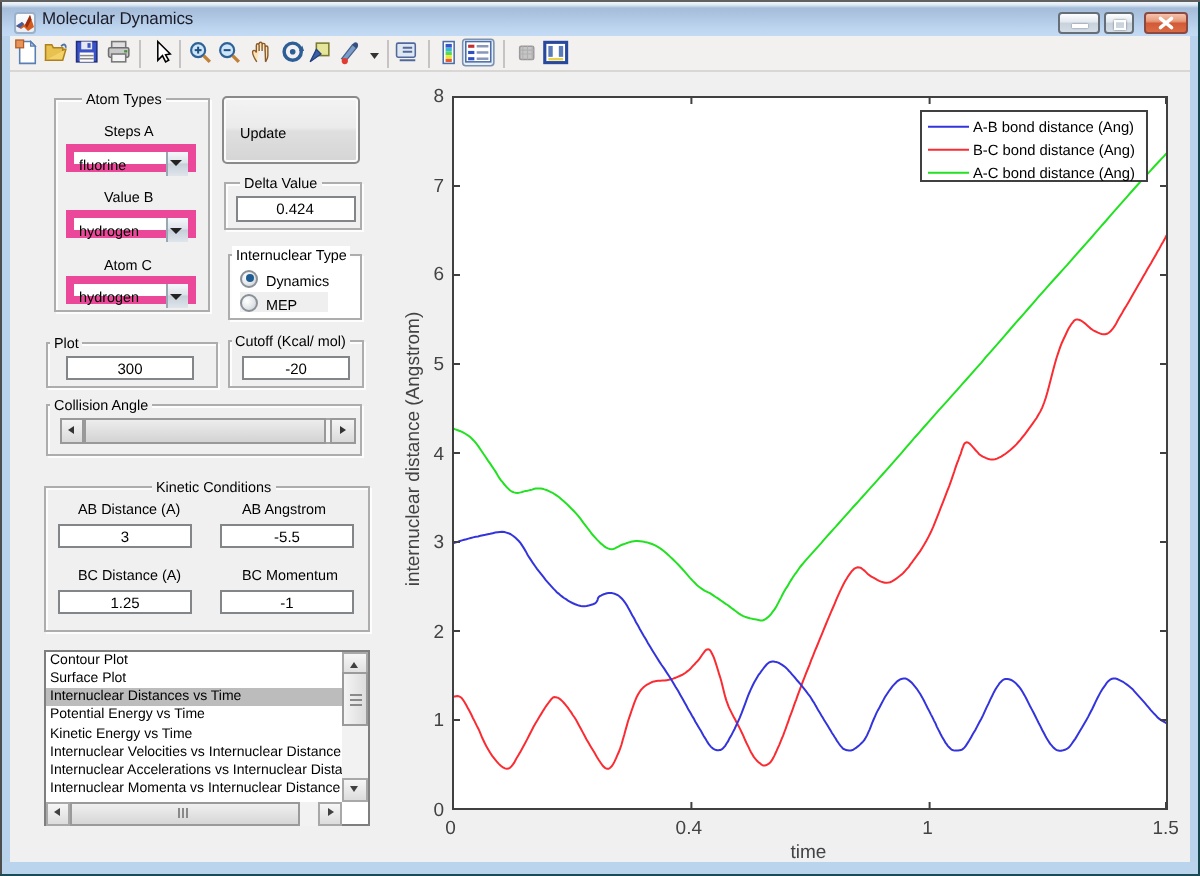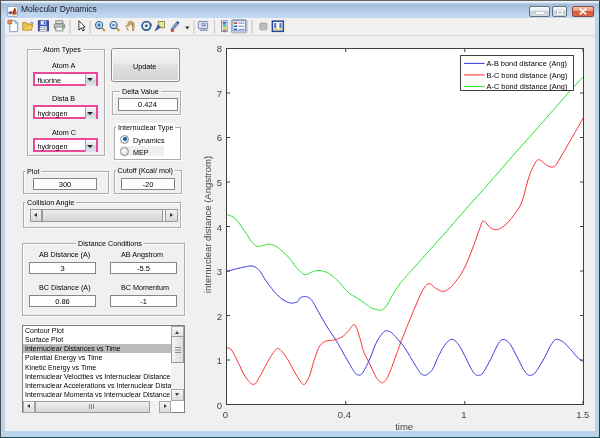--- a/index.html
+++ b/index.html
@@ -20,21 +20,21 @@
  background:linear-gradient(#fdfefe 0%,#e2e8ee 45%,#c8d2dc 50%,#d4dde6 100%);}
 #btn-min{left:529px;width:21px;}
 #btn-max{left:552px;width:15px;}
 #btn-close{left:572px;width:22px;border:1px solid #8a4a42;
  background:linear-gradient(#f6c3ae 0%,#e69a7a 40%,#d25a39 52%,#da6c44 100%);}
 #toolbar{position:absolute;left:1px;top:18px;width:598px;height:18px;background:#f2f1f0;border-bottom:1px solid #d9d7d5;}
 .panel{position:absolute;border:1px solid #adadad;box-shadow:1px 1px 0 #fdfdfd inset, 1px 1px 0 #fdfdfd;}
 .ptitle{position:absolute;top:-5px;font-size:7.2px;color:#000;background:#f0f0f0;padding:0 2px;line-height:9px;white-space:nowrap;}
 .lbl{position:absolute;font-size:7.2px;color:#000;white-space:nowrap;}
 .edit{position:absolute;background:#fff;border:1px solid #828689;font-size:7.5px;text-align:center;color:#000;}
-.combo{position:absolute;background:#fff;border:2px solid #ec4899;height:14px;}
+.combo{position:absolute;background:#fff;border:4px solid #ec4899;height:14px;}
 .combo .ctext{position:absolute;left:3px;top:2px;font-size:7.2px;color:#000;}
 .combo .cbtn{position:absolute;right:0;top:0;width:11px;height:12px;border-left:1px solid #98a8b5;
  background:linear-gradient(#f6f8fa,#dde3ea 45%,#c6cfd9 50%,#dfe5eb);}
 .combo .arr{position:absolute;right:2.5px;top:4.5px;width:0;height:0;border-left:3px solid transparent;border-right:3px solid transparent;border-top:3.5px solid #222;}
 .xlab{position:absolute;font-size:9.5px;color:#434343;transform:translateX(-50%);}
 .ylab{position:absolute;font-size:9.5px;color:#434343;text-align:right;width:14px;}
 </style></head>
 <body>
 <div id="win">
  <div id="titlebar"></div>
@@ -157,40 +157,40 @@
  <div id="frame-top"></div>
     <div id="frame-left"></div>
     <div id="frame-right"></div>
  <div id="frame-blue-l"></div>
     <div id="frame-blue-r"></div>
     <div id="frame-blue-b"></div>
  <div id="frame-bottom"></div>
 
 <div class="panel" style="left:27px;top:49px;width:78px;height:107px;"></div>
 <div class="ptitle" style="left:41px;top:45px;">Atom Types</div>
-<div class="lbl" style="left:52px;top:60.5px;">Atom A</div>
+<div class="lbl" style="left:52px;top:60.5px;">Steps A</div>
 <div class="combo" style="left:32.5px;top:71.5px;width:65px;">
       <span class="ctext">fluorine</span>
       <span class="cbtn"></span>
       <span class="arr"></span>
     </div>
-<div class="lbl" style="left:52px;top:94px;">Dista B</div>
+<div class="lbl" style="left:52px;top:94px;">Value B</div>
 <div class="combo" style="left:32.5px;top:105px;width:65px;">
       <span class="ctext">hydrogen</span>
       <span class="cbtn"></span>
       <span class="arr"></span>
     </div>
 <div class="lbl" style="left:52px;top:127.5px;">Atom C</div>
 <div class="combo" style="left:32.5px;top:138px;width:65px;">
       <span class="ctext">hydrogen</span>
       <span class="cbtn"></span>
       <span class="arr"></span>
     </div>
 <div style="position:absolute;left:111px;top:48px;width:69px;height:34px;border:1px solid #8a8a8a;border-radius:2.5px;background:linear-gradient(#f3f3f3 0%,#ebebeb 46%,#dfdfdf 52%,#d5d5d5 100%);box-shadow:inset 0 0 0 1px #fbfbfb;"></div>
-<div class="lbl" style="left:133px;top:62px;">Update</div>
+<div class="lbl" style="left:120px;top:62px;">Update</div>
 <div class="panel" style="left:112px;top:91px;width:69px;height:24px;"></div>
 <div class="ptitle" style="left:120px;top:87px;">Delta Value</div>
 <div class="edit" style="left:117.5px;top:98px;width:60px;height:12.5px;line-height:11.5px;">0.424</div>
 <div class="panel" style="left:113.5px;top:126.5px;width:67px;height:33px;background:#fff;"></div>
 <div class="ptitle" style="left:116px;top:122.5px;background:#fff;">Internuclear Type</div>
 <div style="position:absolute;left:119.5px;top:145.5px;width:44px;height:10px;background:#efefef;"></div>
 <span style="position:absolute;left:120px;top:134.5px;width:9px;height:9px;border-radius:50%;background:radial-gradient(circle at 35% 35%,#fff,#e3e7ea 55%,#c2c8cf);border:1px solid #8a9097;"></span>
 <span style="position:absolute;left:122.5px;top:137px;width:4px;height:4px;border-radius:50%;background:#1f5c91;"></span>
 <div class="lbl" style="left:133px;top:136px;">Dynamics</div>
 <span style="position:absolute;left:120px;top:146.5px;width:9px;height:9px;border-radius:50%;background:radial-gradient(circle at 35% 35%,#fff,#e3e7ea 55%,#c2c8cf);border:1px solid #8a9097;"></span>
@@ -203,28 +203,28 @@
 <div class="edit" style="left:121px;top:177.5px;width:54px;height:12.5px;line-height:11.5px;">-20</div>
 <div class="panel" style="left:23px;top:202px;width:158px;height:26px;"></div>
 <div class="ptitle" style="left:25px;top:198px;">Collision Angle</div>
 <div style="position:absolute;left:29.5px;top:209px;width:148px;height:13px;background:#f5f5f5;border:1px solid #a5a5a5;"></div>
 <div style="position:absolute;left:29.5px;top:209px;width:12.5px;height:13px;background:linear-gradient(#f4f4f4,#d9d9d9);border:1px solid #999;"></div>
 <div style="position:absolute;left:33.5px;top:213px;width:0;height:0;border-top:2.5px solid transparent;border-bottom:2.5px solid transparent;border-right:3.5px solid #333;"></div>
 <div style="position:absolute;left:42px;top:209px;width:121px;height:13px;background:linear-gradient(#ededed,#d3d3d3);border:1px solid #999;"></div>
 <div style="position:absolute;left:165px;top:209px;width:12.5px;height:13px;background:linear-gradient(#f4f4f4,#d9d9d9);border:1px solid #999;"></div>
 <div style="position:absolute;left:170px;top:213px;width:0;height:0;border-top:2.5px solid transparent;border-bottom:2.5px solid transparent;border-left:3.5px solid #333;"></div>
 <div class="panel" style="left:22px;top:243px;width:163px;height:73px;"></div>
-<div class="ptitle" style="left:76px;top:239px;">Distance Conditions</div>
+<div class="ptitle" style="left:76px;top:239px;">Kinetic Conditions</div>
 <div class="lbl" style="left:39px;top:249.5px;">AB Distance (A)</div>
 <div class="lbl" style="left:121px;top:249.5px;">AB Angstrom</div>
 <div class="edit" style="left:29px;top:261.5px;width:67px;height:12.5px;line-height:11.5px;">3</div>
 <div class="edit" style="left:110px;top:261.5px;width:67px;height:12.5px;line-height:11.5px;">-5.5</div>
 <div class="lbl" style="left:39px;top:282.5px;">BC Distance (A)</div>
 <div class="lbl" style="left:121px;top:282.5px;">BC Momentum</div>
-<div class="edit" style="left:29px;top:294.5px;width:67px;height:12.5px;line-height:11.5px;">0.86</div>
+<div class="edit" style="left:29px;top:294.5px;width:67px;height:12.5px;line-height:11.5px;">1.25</div>
 <div class="edit" style="left:110px;top:294.5px;width:67px;height:12.5px;line-height:11.5px;">-1</div>
 <div style="position:absolute;left:22px;top:325px;width:163px;height:88px;background:#fff;border:1px solid #7f7f7f;"></div>
 <div style="position:absolute;left:23px;top:326px;width:148px;height:74.6px;overflow:hidden;font-size:7px;color:#000;line-height:9.12px;white-space:nowrap;">
 <div style="padding-left:2px;">Contour Plot</div>
 <div style="padding-left:2px;">Surface Plot</div>
 <div style="padding-left:2px;background:#bcbcbc;">Internuclear Distances vs Time</div>
 <div style="padding-left:2px;">Potential Energy vs Time</div>
 <div style="padding-left:2px;">Kinetic Energy vs Time</div>
 <div style="padding-left:2px;">Internuclear Velocities vs Internuclear Distance</div>
 <div style="padding-left:2px;">Internuclear Accelerations vs Internuclear Dista</div>

